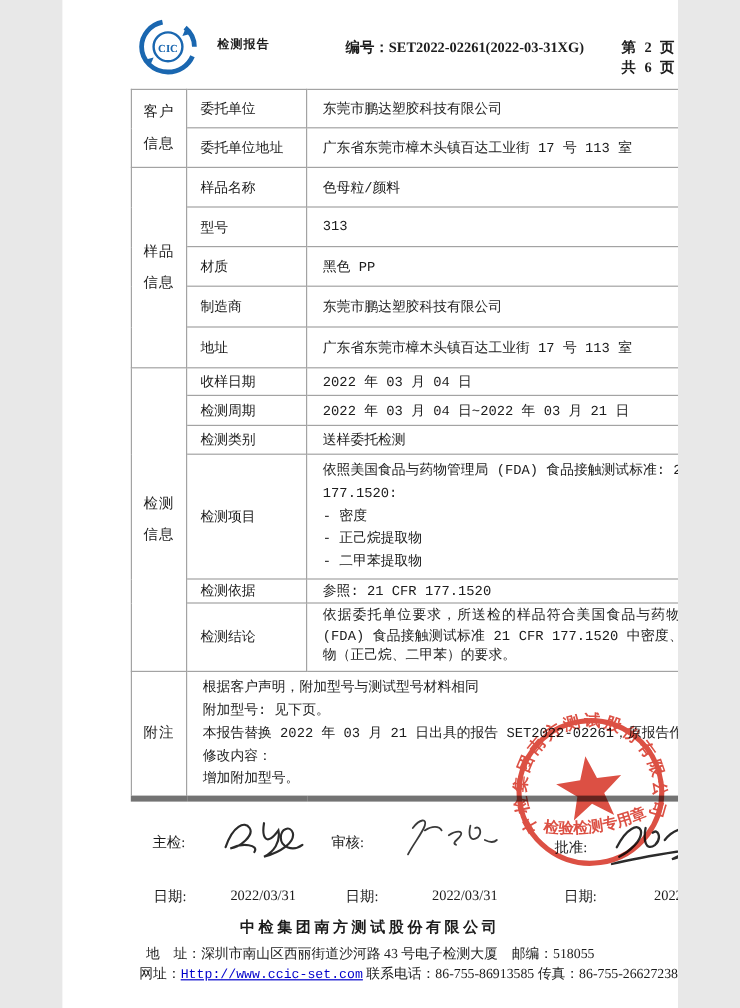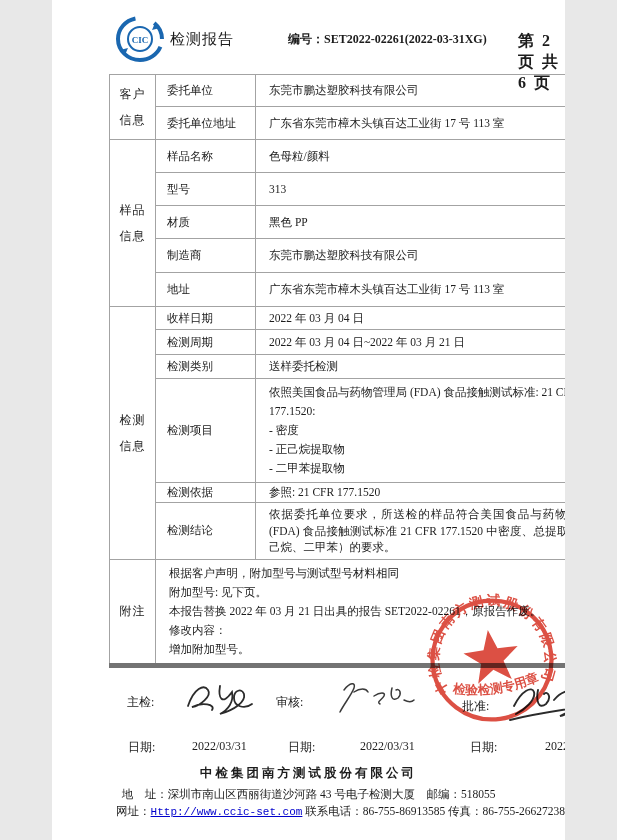--- a/index.html
+++ b/index.html
@@ -5,28 +5,29 @@
   * { margin:0; padding:0; box-sizing:border-box; }
   html,body { background:#e8e8e8; }
   .page {
     position:relative; width:513px; height:840px; margin:0 auto;
     background:#ffffff; overflow:hidden;
     font-family:"Liberation Serif","DejaVu Serif",serif;
     color:#1c1c1c;
   }
   
   .hdr-logo { position:absolute; left:61px; top:15px; width:54px; height:48px; }
-  .hdr-title { position:absolute; left:118px; top:30px; font-size:15px; font-weight:normal; letter-spacing:1px; }
+  .hdr-title { position:absolute; left:129px; top:30px; font-size:10px; font-weight:bold; letter-spacing:1px; }
   .hdr-no { position:absolute; left:236px; top:31px; font-size:12px; font-weight:bold; }
-  .hdr-page { position:absolute; left:466px; top:31px; font-size:16px; font-weight:bold; letter-spacing:2px; }
+  .hdr-page { position:absolute; left:466px; top:31px; font-size:12px; font-weight:bold; letter-spacing:2px; }
   
   table.rpt {
     position:absolute; left:57px; top:74px; width:503px;
     border-collapse:collapse; table-layout:fixed;
     font-size:11.5px;
+    font-family:Liberation Mono, monospace;
   }
   table.rpt td { border:1px solid #a3a3a3; vertical-align:middle; }
   table.rpt tr:last-child td { border-bottom:5px solid #737373; }
   td.grp {
     text-align:center; white-space:pre-line; line-height:26px;
     font-size:12px; letter-spacing:1px;
   }
   td.lbl { padding-left:11px; }
   td.val { padding-left:13px; padding-right:8px; }
   td.multiline { white-space:pre-line; vertical-align:middle; line-height:19px; padding-top:4px; padding-bottom:4px; }

